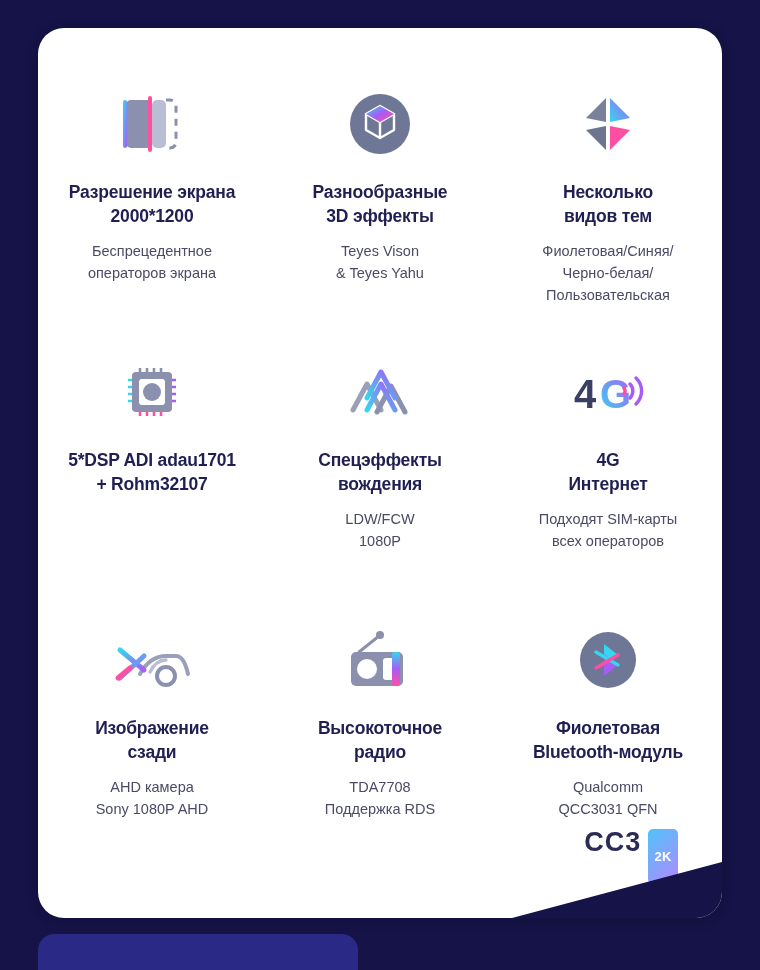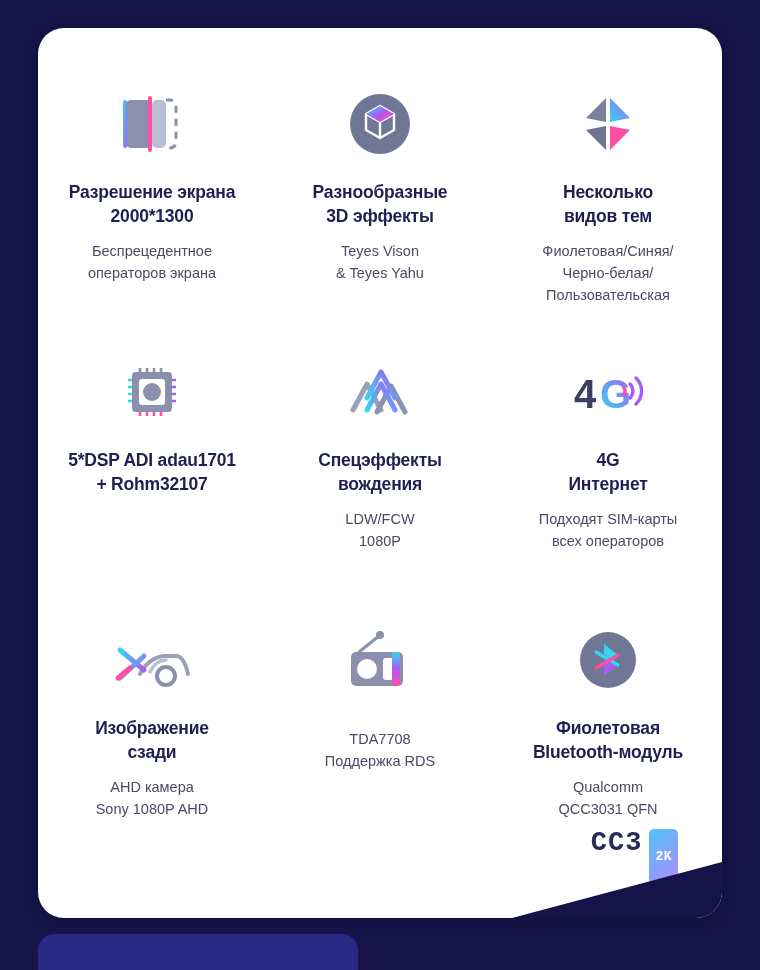--- a/index.html
+++ b/index.html
@@ -82,21 +82,20 @@
     text-align: center;
     white-space: pre-line;
   }
   .logo {
     position: absolute;
     right: 44px;
     bottom: 34px;
     display: flex;
     align-items: center;
     gap: 7px;
-    font-family: Liberation Mono, monospace;
   }
   .logo-text {
     font-size: 27px;
     font-weight: bold;
     color: #2b2b57;
     letter-spacing: 1px;
   }
   .logo-badge {
     background: linear-gradient(135deg, #4fc3f7, #b388ff);
     color: #fff;
@@ -136,21 +135,21 @@
               </linearGradient>
             </defs>
             <rect x="12" y="14" width="26" height="48" rx="5" fill="#8a90ad"></rect>
             <rect x="38" y="14" width="14" height="48" rx="5" fill="#b9bed4"></rect>
             <path d="M52 14h4a6 6 0 0 1 6 6v36a6 6 0 0 1-6 6h-4" fill="none" stroke="#8a90ad" stroke-width="3" stroke-dasharray="7 6"></path>
             <rect x="9" y="14" width="4" height="48" rx="2" fill="url(#g1)"></rect>
             <rect x="34" y="10" width="4" height="56" rx="2" fill="#ff4fa3"></rect>
           </svg>
         </div>
         <div class="title">Разрешение экрана
-2000*1300</div>
+2000*1200</div>
         <div class="subtitle">Беспрецедентное
 операторов экрана</div>
       </div>
 
       <div class="cell">
         <div class="icon-wrap">
           <svg width="76" height="76" viewBox="0 0 76 76">
             <defs>
               <linearGradient id="g2" x1="0" y1="0" x2="1" y2="1">
                 <stop offset="0" stop-color="#35d6f0"></stop>
@@ -306,20 +305,22 @@
               </linearGradient>
             </defs>
             <path d="M24 30 L44 14" stroke="#8a90ad" stroke-width="3" stroke-linecap="round"></path>
             <circle cx="45" cy="13" r="4" fill="#8a90ad"></circle>
             <rect x="16" y="30" width="52" height="34" rx="5" fill="#8a90ad"></rect>
             <circle cx="32" cy="47" r="10" fill="#ffffff"></circle>
             <rect x="48" y="36" width="14" height="22" rx="3" fill="#ffffff"></rect>
             <rect x="57" y="30" width="8" height="34" rx="3" fill="url(#g8)"></rect>
           </svg>
         </div>
+        <div class="title">Высокоточное
+радио</div>
         <div class="subtitle">TDA7708
 Поддержка RDS</div>
       </div>
 
       <div class="cell">
         <div class="icon-wrap">
           <svg width="76" height="76" viewBox="0 0 76 76">
             <defs>
               <linearGradient id="g9" x1="0" y1="0" x2="1" y2="1">
                 <stop offset="0" stop-color="#35d6f0"></stop>

